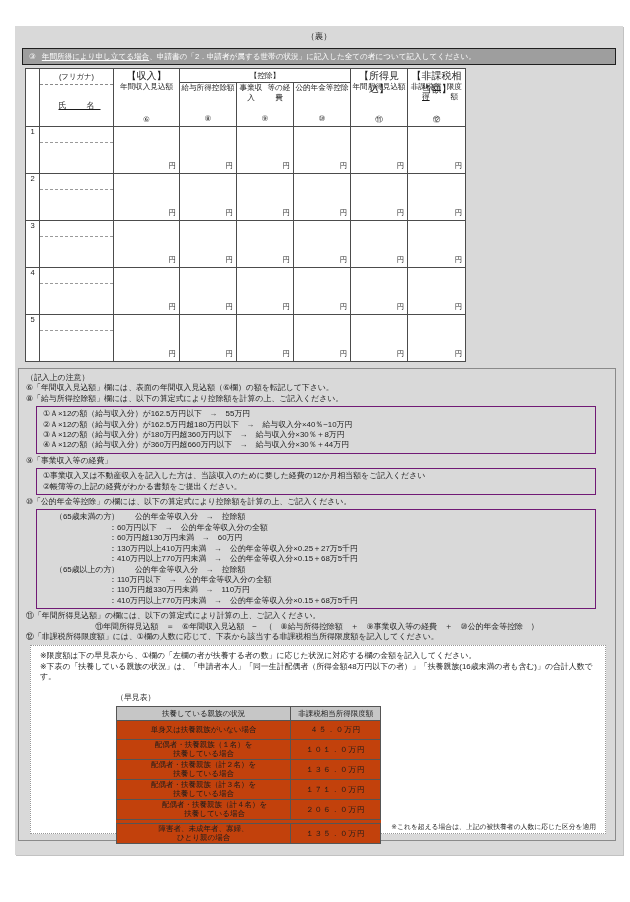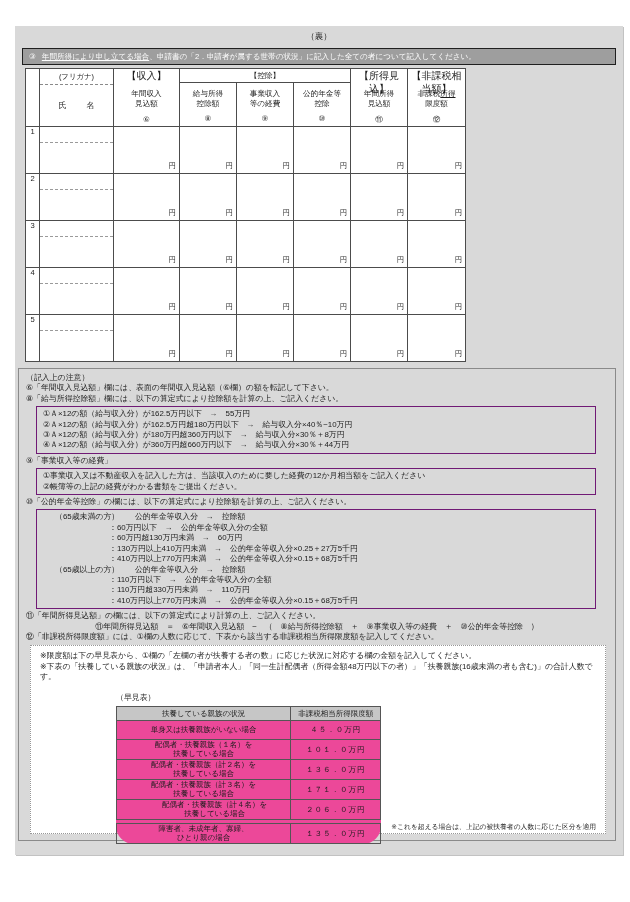--- a/index.html
+++ b/index.html
@@ -19,25 +19,25 @@
   
   table.main{position:absolute;left:10px;top:42px;border-collapse:collapse;table-layout:fixed;
              width:440px;background:#ffffff;}
   table.main th,table.main td{border:1px solid #4c4c4c;padding:0;font-weight:normal;
              font-size:7.6px;color:#1c1c1c;vertical-align:top;}
   table.main thead th{text-align:center;}
   .gh{height:13px;line-height:13px;font-size:7.8px;}
   .hcol{display:flex;flex-direction:column;height:57px;}
   .hcol .bracket{height:13px;line-height:13px;font-size:10px;text-align:center;}
   .hcol.sub{height:42px;}
-  .hl{flex:1;display:flex;flex-direction:column;justify-content:center;line-height:9.5px;}
+  .hl{flex:1;display:flex;flex-direction:row;justify-content:center;line-height:9.5px;}
   .cnum{height:11px;line-height:10px;font-size:7.6px;}
   .name-h .furi{height:15px;line-height:15px;border-bottom:1px dashed #8a8a8a;font-size:7.4px;}
   .name-h .nm{display:flex;align-items:center;justify-content:center;height:40px;letter-spacing:6px;
-              text-indent:6px;font-size:8px;}
+              text-indent:6px;font-size:8px;text-decoration:underline;}
   td.rownum{text-align:center;vertical-align:middle;font-size:7.6px;color:#333;}
   td.namecell .furiline{height:15px;border-bottom:1px dashed #9a9a9a;}
   td.amt{position:relative;}
   td.amt .yen{position:absolute;right:3px;bottom:2px;font-size:7.4px;color:#333;}
   .u2{text-decoration:underline;}
 
   
   .notes{position:absolute;left:3px;top:342px;width:598px;height:473px;border:1px solid #8a8a8a;
          box-sizing:border-box;padding:4px 7px 0 7px;font-size:7.9px;line-height:10.4px;color:#1c1c1c;}
   .notes .ln{white-space:nowrap;overflow:hidden;}
@@ -46,21 +46,21 @@
   .fbox.pension .ind0{margin-left:12px;}
   .fbox.pension .ind1{margin-left:66px;}
   .formula{white-space:nowrap;text-align:center;}
 
   
   .bigbox{margin:3px 2px 0 4px;border:1px dotted #979797;background:#ffffff;padding:5px 9px 0 9px;
           height:189px;box-sizing:border-box;}
   .bigbox .wrapln{white-space:normal;}
   .qt-title{margin:10px 0 3px 76px;}
   .quick-area{display:flex;align-items:flex-end;margin-left:76px;}
-  table.quick{border-collapse:collapse;table-layout:fixed;background:#ec4899;border-radius:18px;}
+  table.quick{border-collapse:collapse;table-layout:fixed;background:#c2410c;}
   table.quick td,table.quick th{border:1px solid #555;font-weight:normal;font-size:7.5px;
           line-height:9px;text-align:center;vertical-align:middle;padding:0 2px;}
   table.quick th{background:var(--quick-header-bg,#c6c6c6);height:13px;}
   table.quick td.cond{width:176px;}
   table.quick td.amtc{width:96px;letter-spacing:1px;}
   tr.spacer td{border:none;background:transparent;height:3px;padding:0;}
   .side-note{font-size:6.8px;line-height:8px;margin:0 0 13px 10px;white-space:nowrap;color:#222;}
 </style>
 </head>
 <body>

